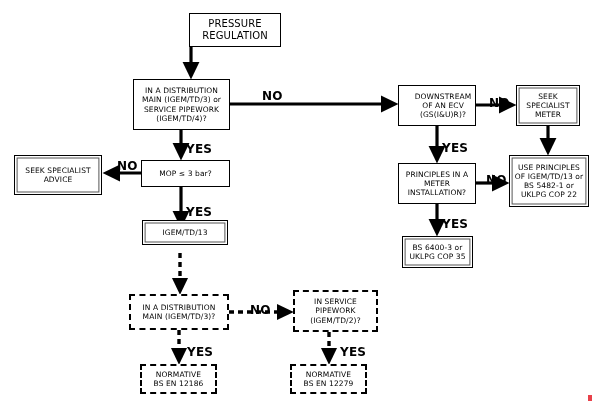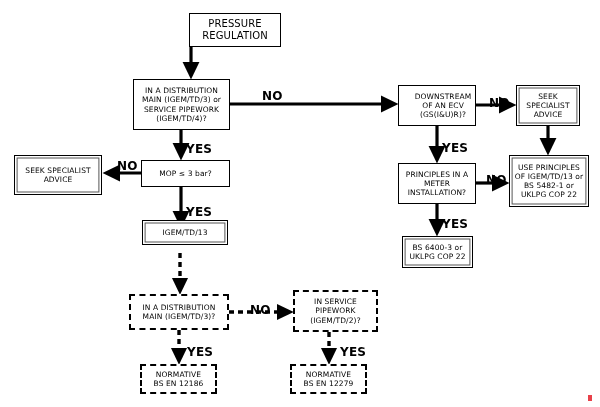--- a/index.html
+++ b/index.html
@@ -118,30 +118,30 @@
 (IGEM/TD/2)?</div>
       <div class="node dashed" style="left: 140px; top: 364px; width: 77px; height: 30px; font-size: 7.5px;">NORMATIVE
 BS EN 12186</div>
       <div class="node dashed" style="left: 290px; top: 364px; width: 77px; height: 30px; font-size: 7.5px;">NORMATIVE
 BS EN 12279</div>
       <div class="node solid" style="left: 398px; top: 85px; width: 78px; height: 41px; font-size: 7.5px; padding-left: 12px;">DOWNSTREAM
 OF AN ECV
 (GS(I&amp;U)R)?</div>
       <div class="node double" style="left: 516px; top: 85px; width: 64px; height: 41px; font-size: 7.5px;">SEEK
 SPECIALIST
-ADVICE</div>
+METER</div>
       <div class="node solid" style="left: 398px; top: 163px; width: 78px; height: 41px; font-size: 7.5px;">PRINCIPLES IN A
 METER
 INSTALLATION?</div>
       <div class="node double" style="left: 509px; top: 155px; width: 80px; height: 52px; font-size: 7.5px;">USE PRINCIPLES
 OF IGEM/TD/13 or
 BS 5482-1 or
 UKLPG COP 22</div>
       <div class="node double" style="left: 402px; top: 236px; width: 71px; height: 32px; font-size: 7.5px;">BS 6400-3 or
-UKLPG COP 22</div>
+UKLPG COP 35</div>
     </div>
 
   <div id="labels-layer">
       <span class="lbl" style="left: 262px; top: 89px;">NO</span>
       <span class="lbl" style="left: 186px; top: 142px;">YES</span>
       <span class="lbl" style="left: 117px; top: 159px;">NO</span>
       <span class="lbl" style="left: 186px; top: 205px;">YES</span>
       <span class="lbl" style="left: 250px; top: 303px;">NO</span>
       <span class="lbl" style="left: 187px; top: 345px;">YES</span>
       <span class="lbl" style="left: 340px; top: 345px;">YES</span>

